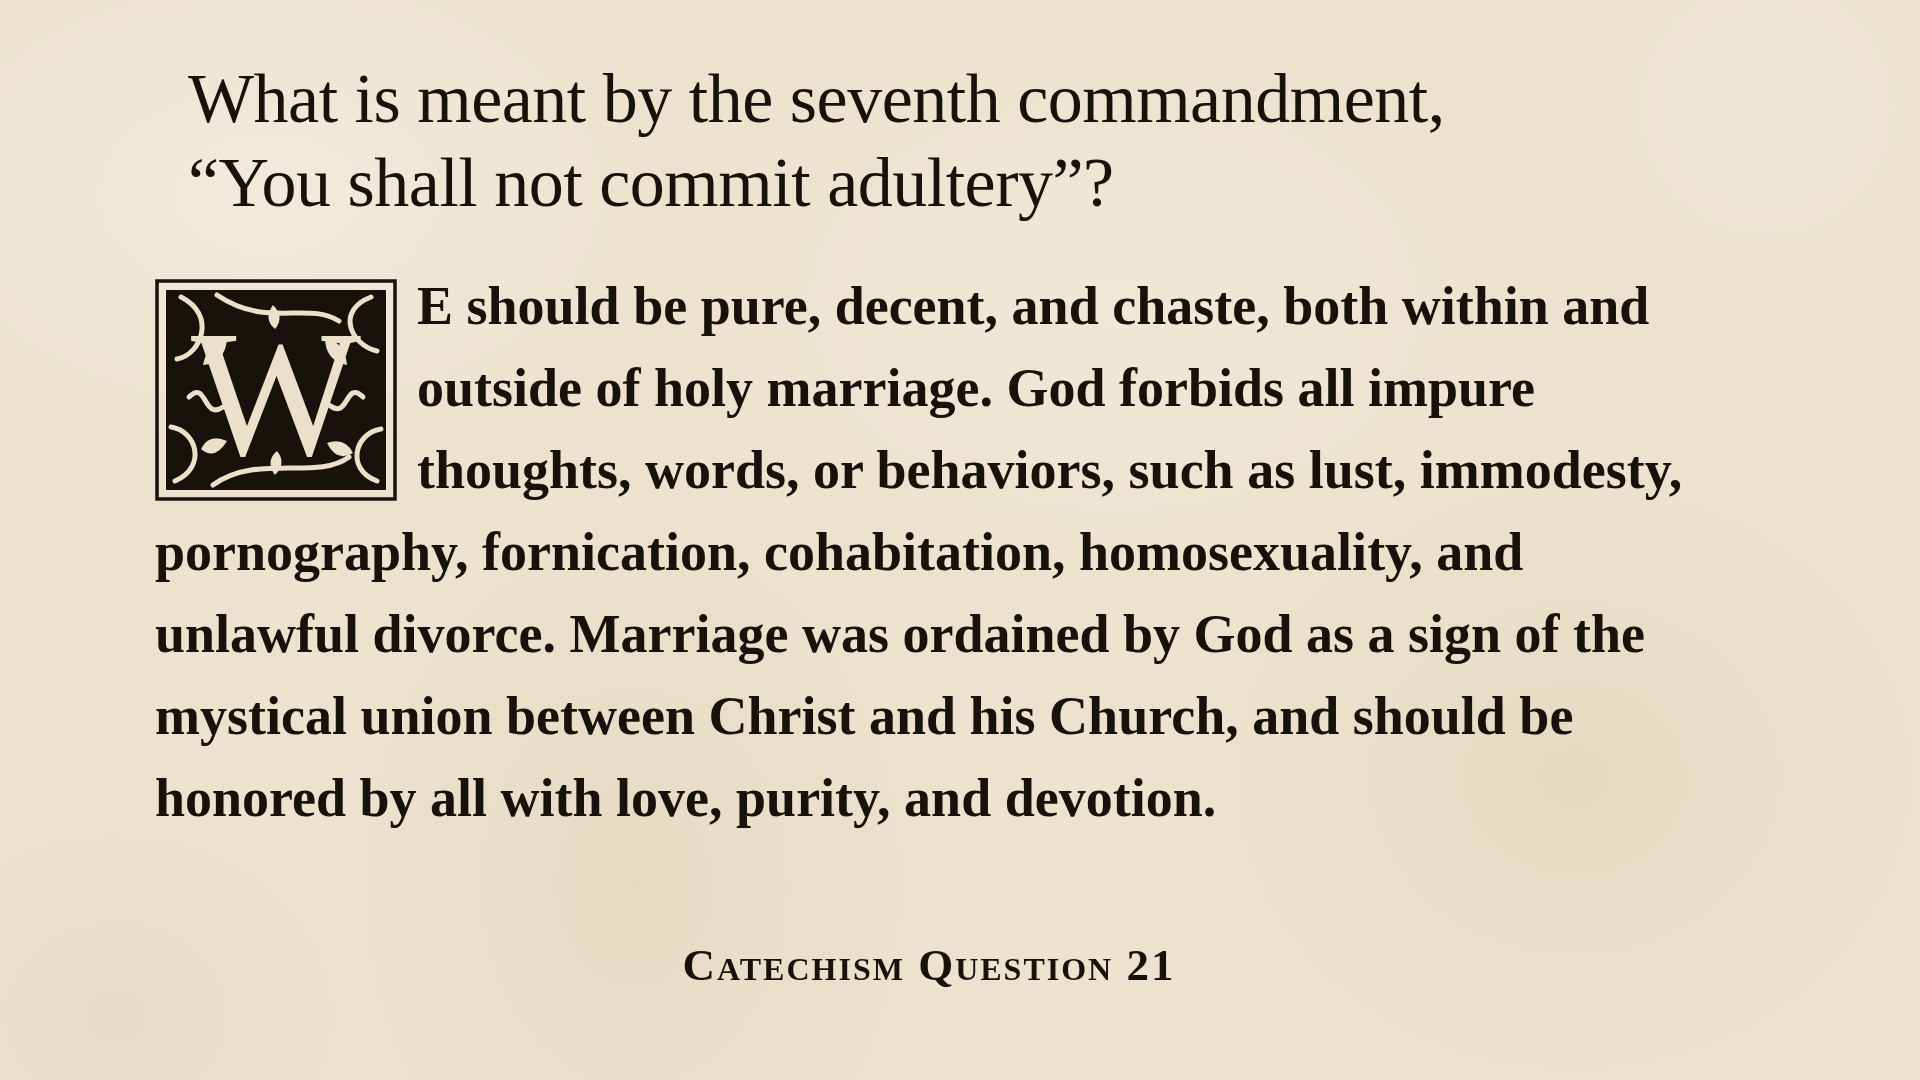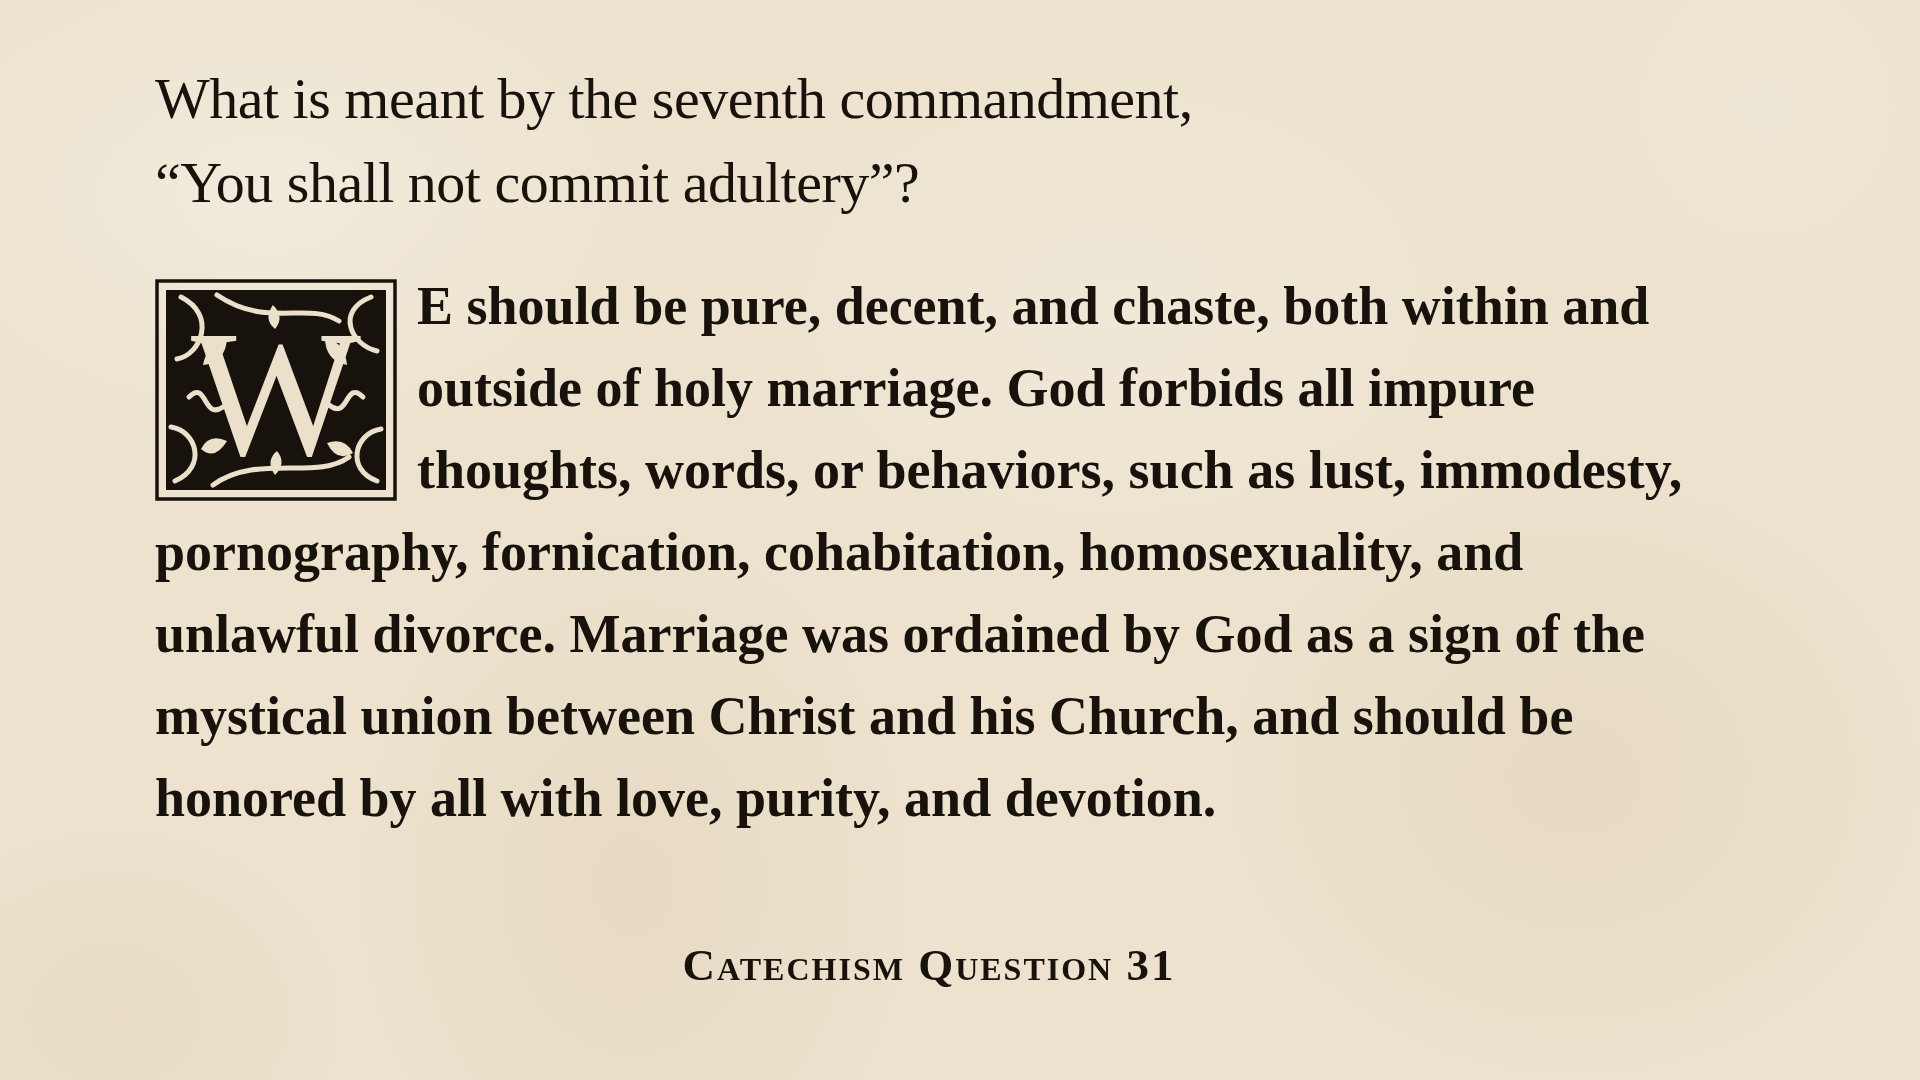--- a/index.html
+++ b/index.html
@@ -22,26 +22,27 @@
     color: #17130c;
     font-family: "Liberation Serif", "DejaVu Serif", serif;
   }
   .content {
     position: absolute;
     left: 155px;
     top: 57px;
     width: 1560px;
   }
   .question {
-    font-size: 58px;
+    font-size: 70px;
     line-height: 84px;
     font-weight: 400;
     letter-spacing: -0.5px;
     white-space: pre-line;
     max-width: 1430px;
+    margin-left: 33px;
   }
   .answer {
     margin-top: 40px;
     font-size: 54px;
     line-height: 82px;
     font-weight: 700;
     width: 1548px;
   }
   .dropcap {
     float: left;
@@ -91,16 +92,16 @@
           <path d="M72,162 q-18,-8 -26,8 q14,12 26,-8 Z"></path>
           <path d="M172,164 q18,-6 26,10 q-16,10 -26,-10 Z"></path>
           <path d="M118,26 q-10,14 2,24 q10,-12 -2,-24 Z"></path>
           <path d="M120,196 q-10,-14 2,-24 q10,12 -2,24 Z"></path>
         </g>
 
         <text x="121" y="175" text-anchor="middle" font-family="Liberation Serif, DejaVu Serif, serif" font-size="180" font-weight="400" fill="#ebe1ca">W</text>
       </svg><span>E should be pure, decent, and chaste, both within and outside of holy marriage. God forbids all impure thoughts, words, or behaviors, such as lust, immodesty, pornography, fornication, cohabitation, homosexuality, and unlawful divorce. Marriage was ordained by God as a sign of the mystical union between Christ and his Church, and should be honored by all with love, purity, and devotion.</span>
     </div>
 
-    <div class="footer">Catechism Question 31</div>
+    <div class="footer">Catechism Question 21</div>
 
   </div>
 </div>
 
 </body></html>

